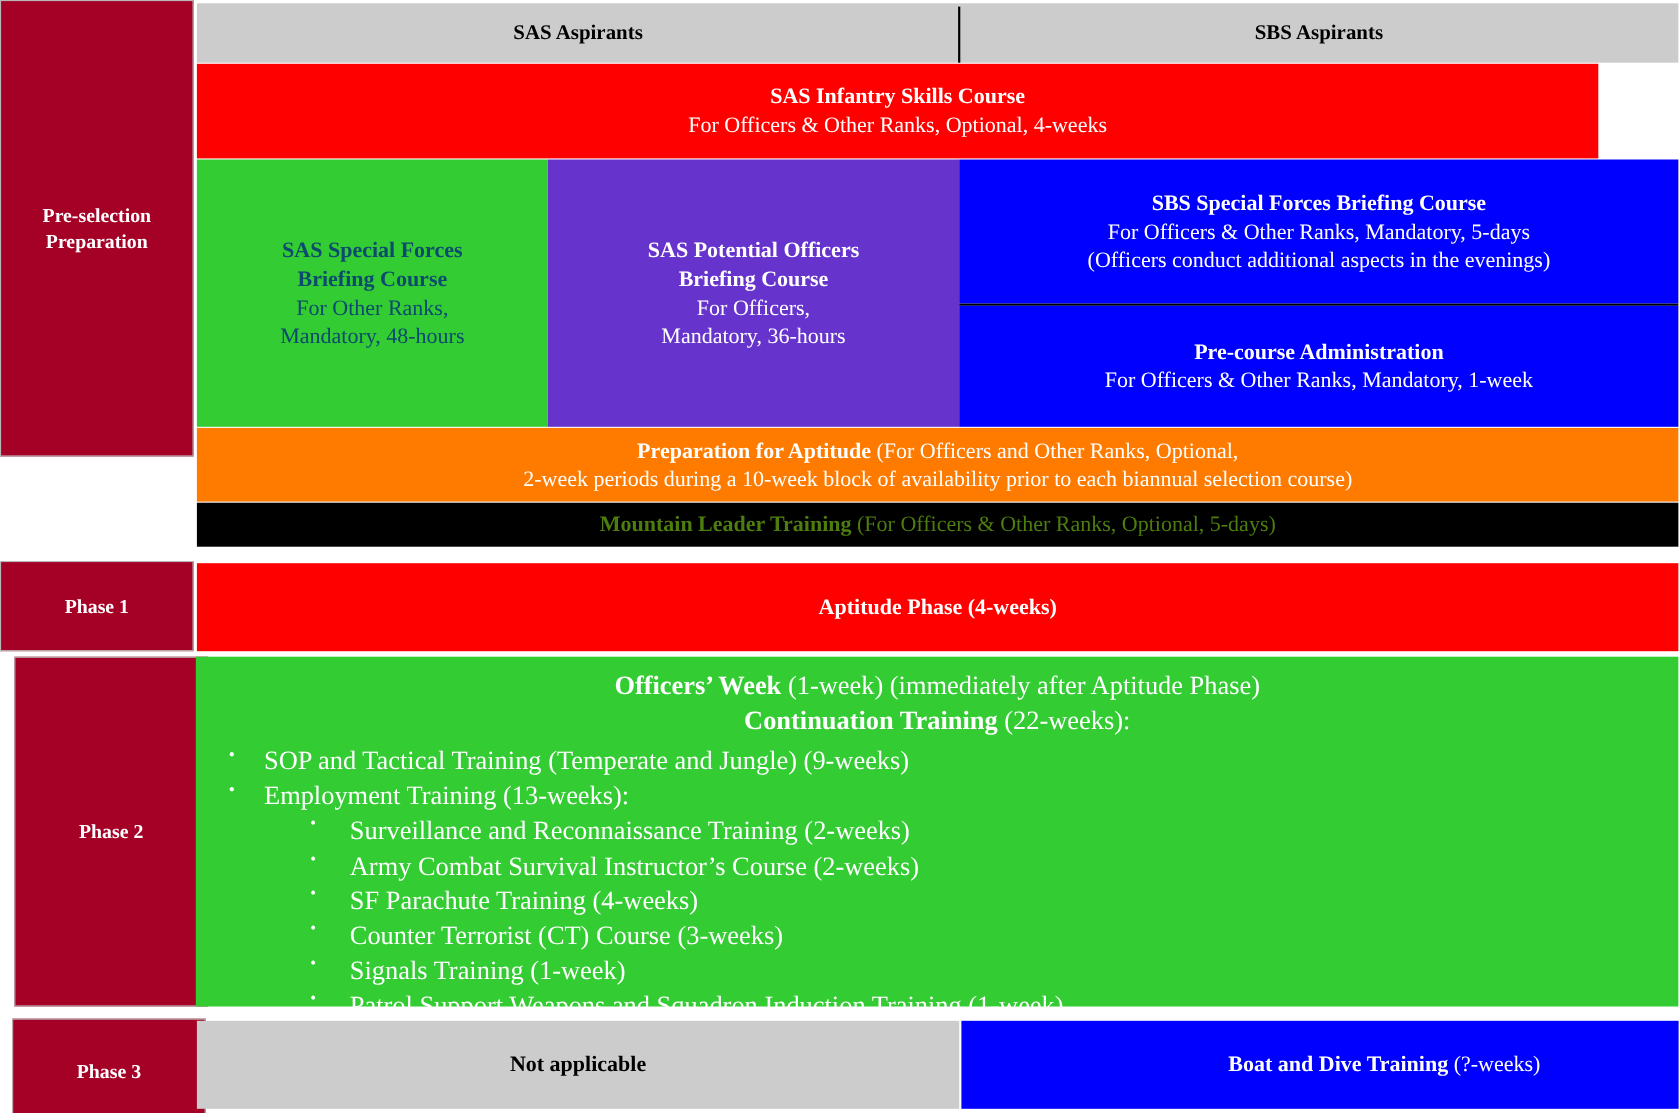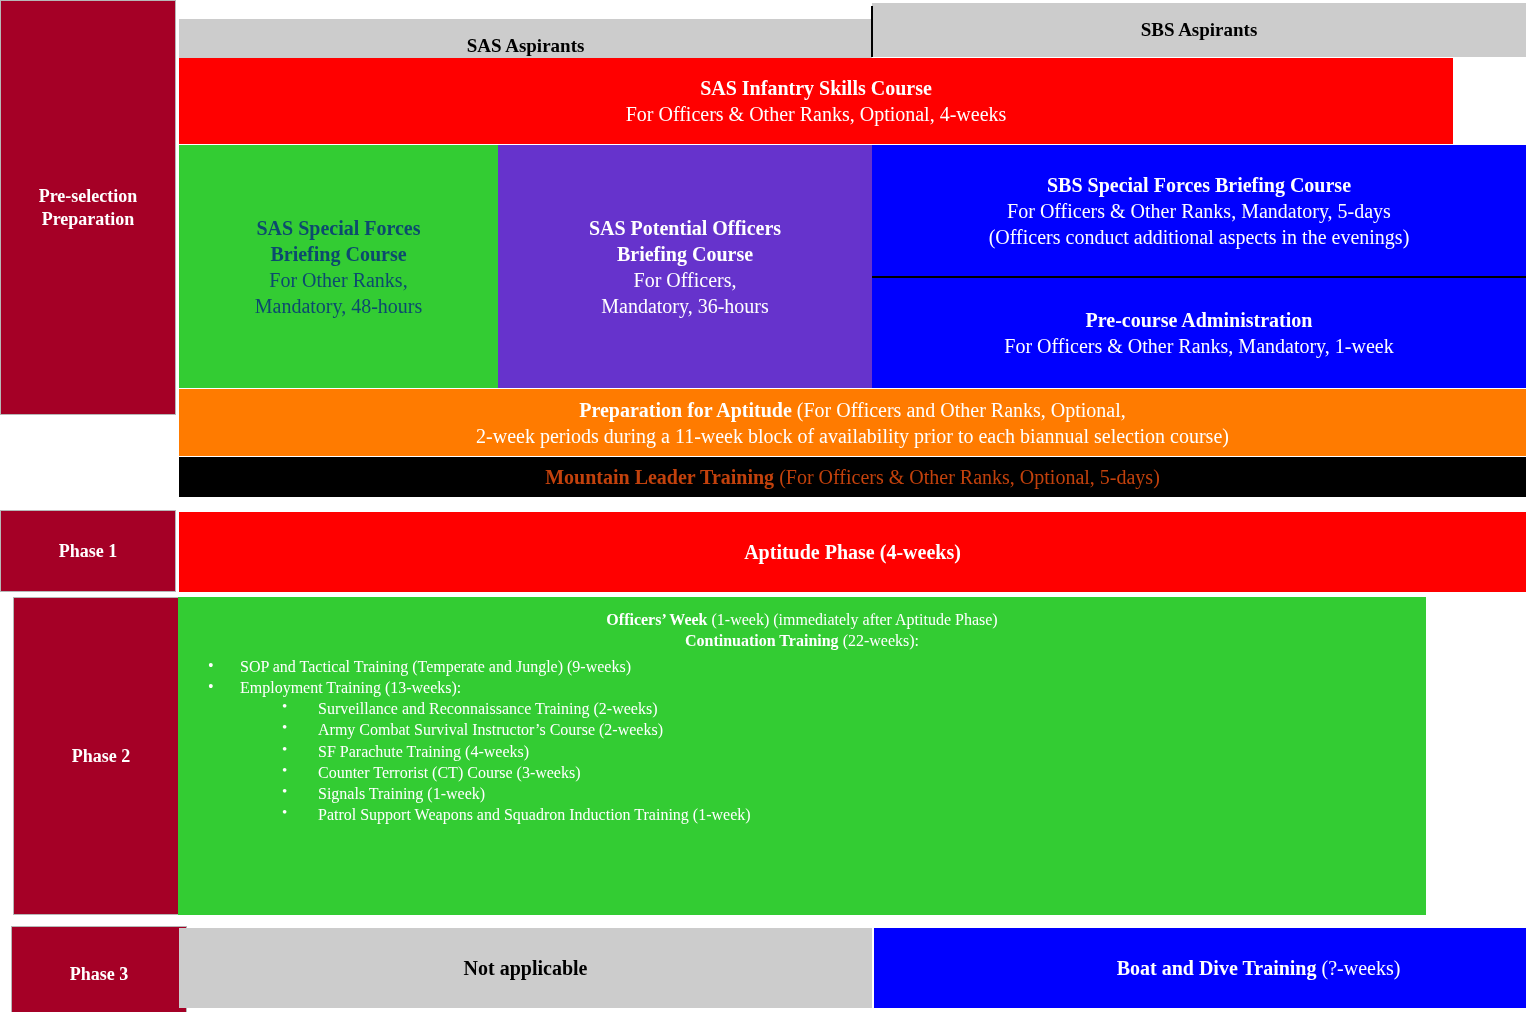--- a/index.html
+++ b/index.html
@@ -18,34 +18,34 @@
   .phase-label{
     background:#a50026;color:#ffffff;font-weight:bold;font-size:18px;line-height:1.25;
     border:1px solid #b7b7b7;
   }
   .hdr{background:#cccccc;color:#000000;font-weight:bold;font-size:19px;}
   .red{background:#ff0000;color:#ffffff;}
   .green{background:#33cc33;color:#0c4a6e;}
   .purple{background:#6633cc;color:#ffffff;}
   .blue{background:#0000ff;color:#ffffff;}
   .orange{background:#ff7b00;color:#ffffff;}
-  .black{background:#000000;color:#c2410c;justify-content:flex-end;}
+  .black{background:#000000;color:#4d7c0f;justify-content:flex-end;}
   .gray{background:#cccccc;color:#000000;}
 
   .t-bold{font-weight:bold;}
   .f20{font-size:20px;}
   .lh{line-height:1.3;}
 
   .vdiv{position:absolute;background:#000000;width:2px;}
 
   
   .p2body{
-    position:absolute;left:178px;top:597px;width:1248px;height:318px;
+    position:absolute;left:178px;top:597px;width:1348px;height:318px;
     background:#33cc33;color:#ffffff;box-sizing:border-box;
-    padding:12px 10px 0 10px;font-size:16px;line-height:1.33;
+    padding:12px 10px 0 10px;font-size:24px;line-height:1.33;
   }
   .p2head{text-align:center;}
   ul.l1{list-style:none;margin:4px 0 0 0;padding:0;}
   ul.l1 > li{position:relative;padding-left:52px;margin:0;}
   ul.l1 > li::before{content:"\2022";position:absolute;left:20px;top:-1px;font-size:16px;}
   ul.l2{list-style:none;margin:0;padding:0;}
   ul.l2 > li{position:relative;padding-left:78px;margin:0;}
   ul.l2 > li::before{content:"\2022";position:absolute;left:42px;top:-1px;font-size:15px;}
 </style>
 </head>
@@ -53,21 +53,21 @@
 
 <div class="sheet">
 
   <div class="blk phase-label" style="left:0px;top:0px;width:176px;height:415px;">
     <div class="inner">
       <div>Pre-selection</div>
       <div>Preparation</div>
     </div>
   </div>
 
-  <div class="blk hdr" style="left:179px;top:19px;width:693px;height:54px;">
+  <div class="blk hdr" style="left:179px;top:3px;width:693px;height:54px;">
     <div class="inner">SAS Aspirants</div>
   </div>
   <div class="blk hdr" style="left:872px;top:3px;width:654px;height:54px;">
     <div class="inner">SBS Aspirants</div>
   </div>
   <div class="vdiv" style="left:871px;top:6px;height:51px;"></div>
 
   <div class="blk red" style="left:179px;top:58px;width:1274px;height:86px;">
     <div class="inner lh">
       <div class="t-bold f20">SAS Infantry Skills Course</div>
@@ -105,21 +105,21 @@
   <div class="blk blue" style="left:872px;top:278px;width:654px;height:110px;">
     <div class="inner lh">
       <div class="t-bold f20">Pre-course Administration</div>
       <div class="f20">For Officers &amp; Other Ranks, Mandatory, 1-week</div>
     </div>
   </div>
 
   <div class="blk orange" style="left:179px;top:389px;width:1347px;height:67px;align-items:center;">
     <div class="inner lh">
       <div class="f20"><span class="t-bold">Preparation for Aptitude</span><span> (For Officers and Other Ranks, Optional,</span></div>
-      <div class="f20">2-week periods during a 11-week block of availability prior to each biannual selection course)</div>
+      <div class="f20">2-week periods during a 10-week block of availability prior to each biannual selection course)</div>
     </div>
   </div>
 
   <div class="blk black" style="left:179px;top:457px;width:1347px;height:40px;">
     <div class="inner">
       <span class="t-bold f20">Mountain Leader Training</span><span class="f20"> (For Officers &amp; Other Ranks, Optional, 5-days)</span>
     </div>
   </div>
 
   <div class="blk phase-label" style="left:0px;top:510px;width:176px;height:82px;">

